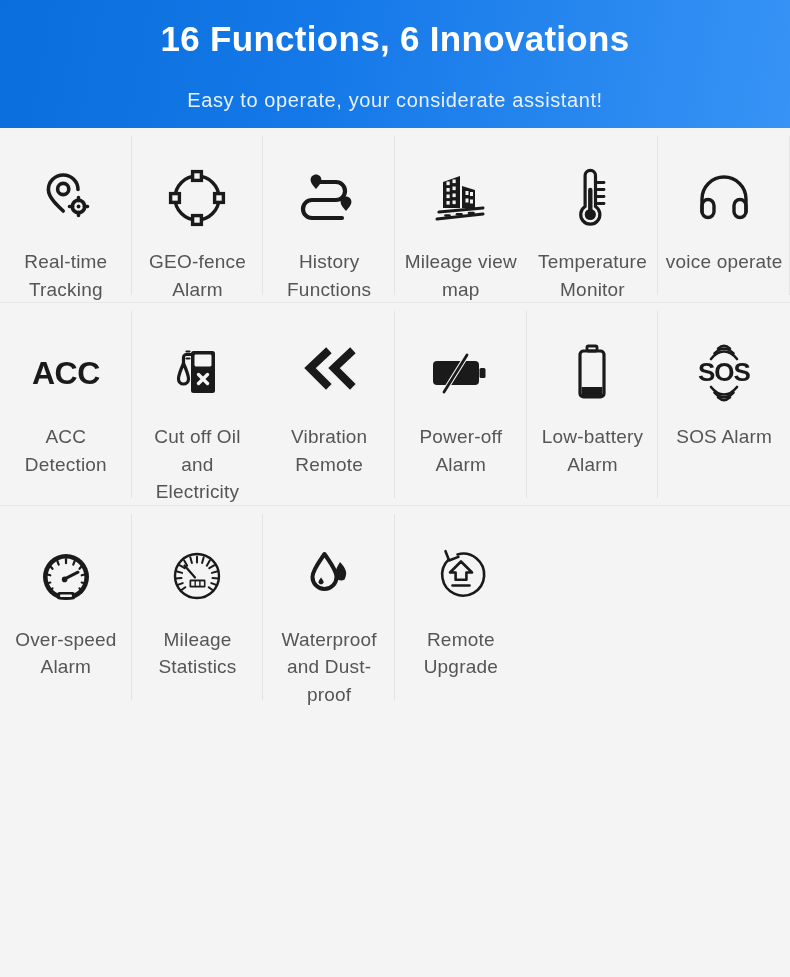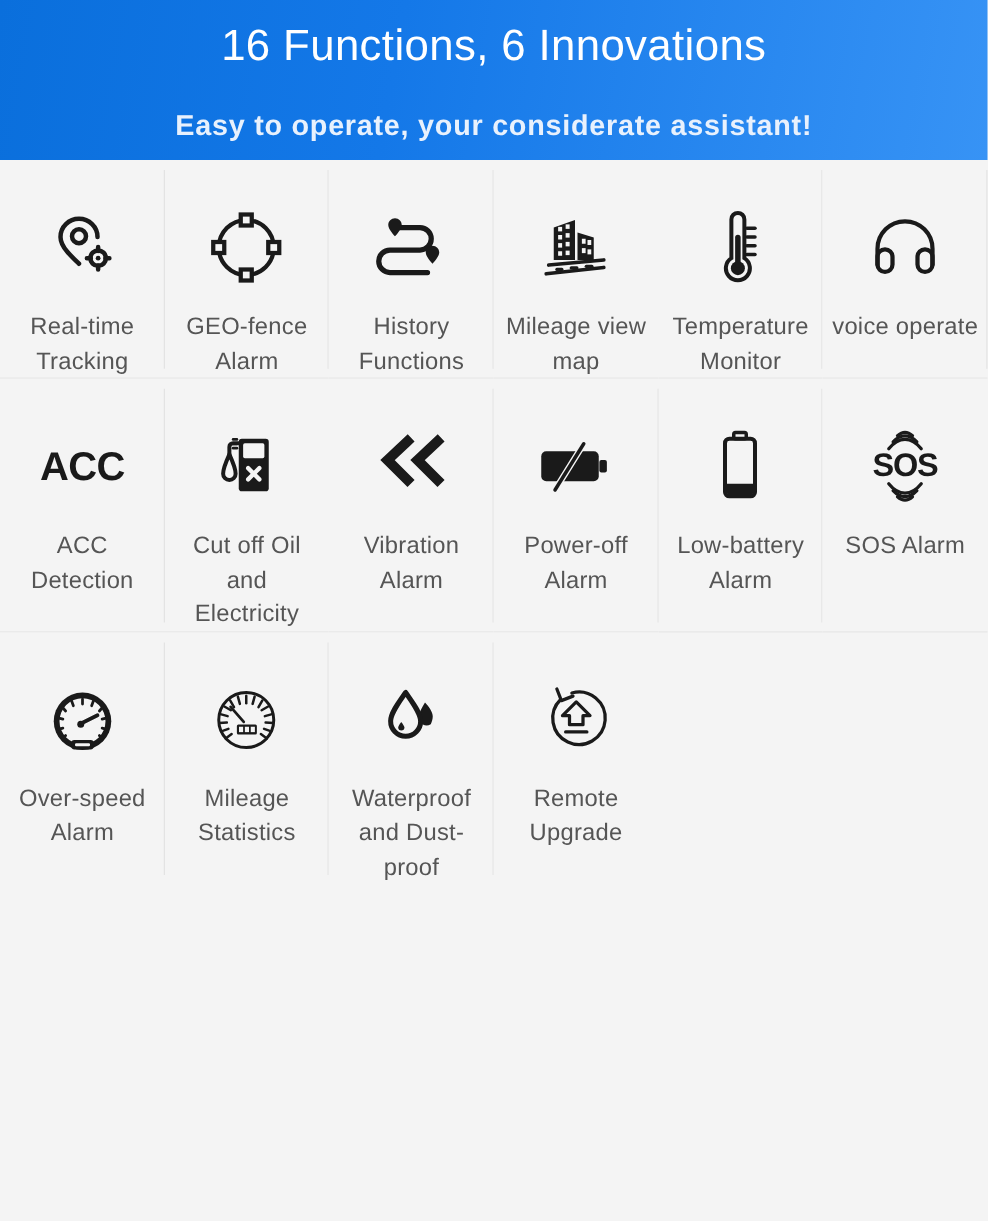--- a/index.html
+++ b/index.html
@@ -28,30 +28,30 @@
     display: flex;
     flex-direction: column;
     align-items: center;
     justify-content: center;
     box-sizing: border-box;
     padding-top: 4px;
   }
   .header-title {
     color: #ffffff;
     font-size: 35px;
-    font-weight: 400;
+    font-weight: 700;
     letter-spacing: 0.3px;
     line-height: 1.1;
     text-align: center;
     margin-bottom: 30px;
   }
   .header-subtitle {
     color: #e8f1fd;
-    font-size: 23px;
-    font-weight: 700;
+    font-size: 20px;
+    font-weight: 400;
     letter-spacing: 0.6px;
     text-align: center;
   }
 
   
   .grid {
     width: 790px;
     height: 752px;
     display: grid;
     grid-template-columns: repeat(6, 1fr);
@@ -267,21 +267,21 @@
     </div>
 
     <div class="cell row-div">
       <div class="icon-wrap">
         <svg width="62" height="52" viewBox="0 0 62 52" fill="none" stroke="#1a1a1a" stroke-width="8" stroke-linecap="square" stroke-linejoin="miter">
           <path d="M28 6L12 21l16 16"></path>
           <path d="M52 6L36 21l16 16"></path>
         </svg>
       </div>
       <div class="cell-label">Vibration
-Alarm</div>
+Remote</div>
     </div>
 
     <div class="cell row-div">
       <div class="icon-wrap">
         <svg width="68" height="50" viewBox="0 0 68 50" fill="none">
           <rect x="6" y="13" width="46" height="24" rx="4" fill="#1a1a1a"></rect>
           <rect x="52.5" y="20" width="6" height="10" rx="1.6" fill="#1a1a1a"></rect>
           <path d="M40 7L17 44" stroke="#f4f4f4" stroke-width="5" stroke-linecap="round"></path>
           <path d="M40 7L17 44" stroke="#1a1a1a" stroke-width="2.8" stroke-linecap="round"></path>
         </svg>

